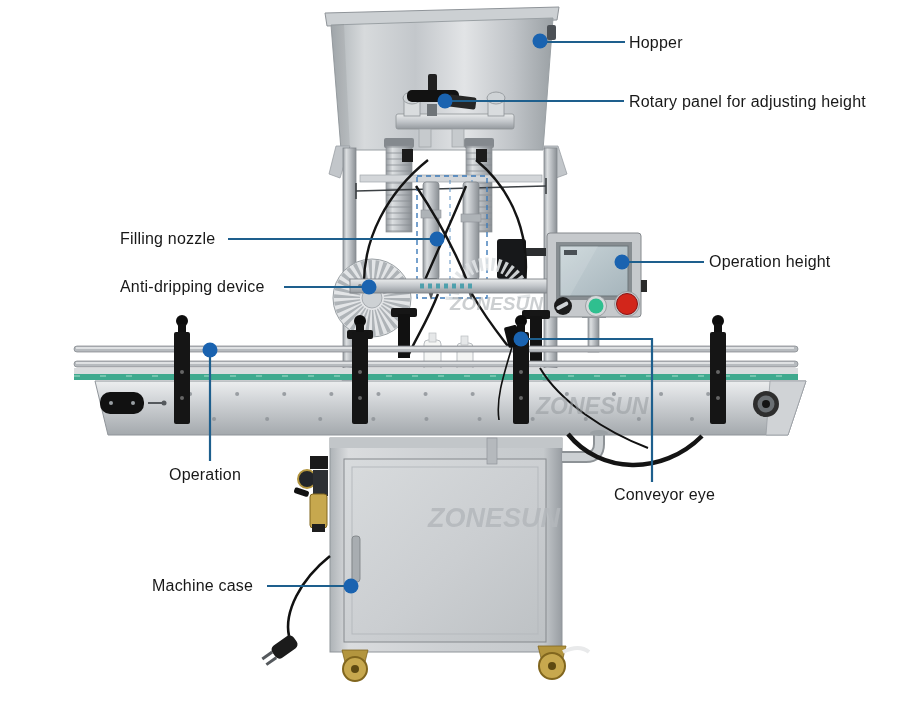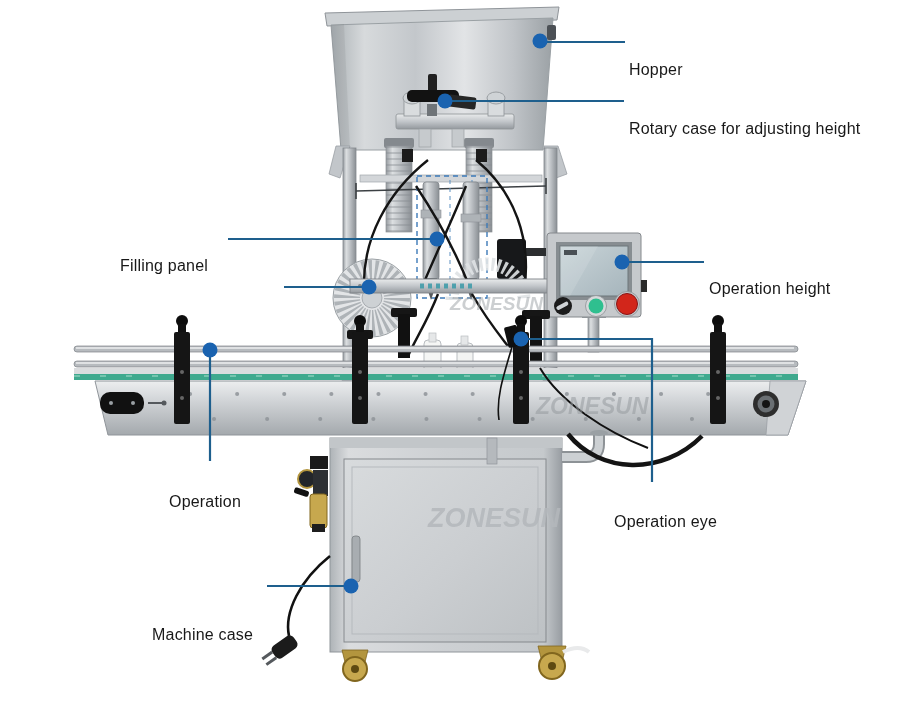--- a/index.html
+++ b/index.html
@@ -3,21 +3,21 @@
 <meta charset="utf-8">
 <style>
   html,body{margin:0;padding:0;background:#fff;}
   .stage{
     position:relative;width:901px;height:715px;background:#ffffff;overflow:hidden;
     font-family:"Liberation Sans",sans-serif;
   }
   .stage svg{position:absolute;left:0;top:0;}
   .callout-label{
     position:absolute;font-size:16px;line-height:1.15;color:#181818;
-    white-space:nowrap;letter-spacing:0.2px;margin-top:27px;
+    white-space:nowrap;letter-spacing:0.2px;
   }
 </style>
 </head>
 <body>
 
 <div class="stage">
 
 <svg width="901" height="715" viewBox="0 0 901 715">
   <defs>
     <linearGradient id="gHopper" x1="0" y1="0" x2="1" y2="0">
@@ -312,20 +312,21 @@
     <circle cx="437" cy="239" r="7.5"></circle>
     <circle cx="369" cy="287" r="7.5"></circle>
     <circle cx="622" cy="262" r="7.5"></circle>
     <circle cx="210" cy="350" r="7.5"></circle>
     <circle cx="521" cy="339" r="7.5"></circle>
     <circle cx="351" cy="586" r="7.5"></circle>
   </g>
 </svg>
 
 <div class="callout-label" style="left:629px;top:34px">Hopper</div>
-<div class="callout-label" style="left:629px;top:93px">Rotary case for adjusting height</div>
-<div class="callout-label" style="left:120px;top:230px">Filling panel</div>
+<div class="callout-label" style="left:629px;top:93px">Rotary panel for adjusting height</div>
+<div class="callout-label" style="left:120px;top:230px">Filling nozzle</div>
+<div class="callout-label" style="left:120px;top:278px">Anti-dripping device</div>
 <div class="callout-label" style="left:709px;top:253px">Operation height</div>
 <div class="callout-label" style="left:169px;top:466px">Operation</div>
-<div class="callout-label" style="left:614px;top:486px">Operation eye</div>
-<div class="callout-label" style="left:152px;top:599px">Machine case</div>
+<div class="callout-label" style="left:614px;top:486px">Conveyor eye</div>
+<div class="callout-label" style="left:152px;top:577px">Machine case</div>
 
 </div>
 
 </body></html>

